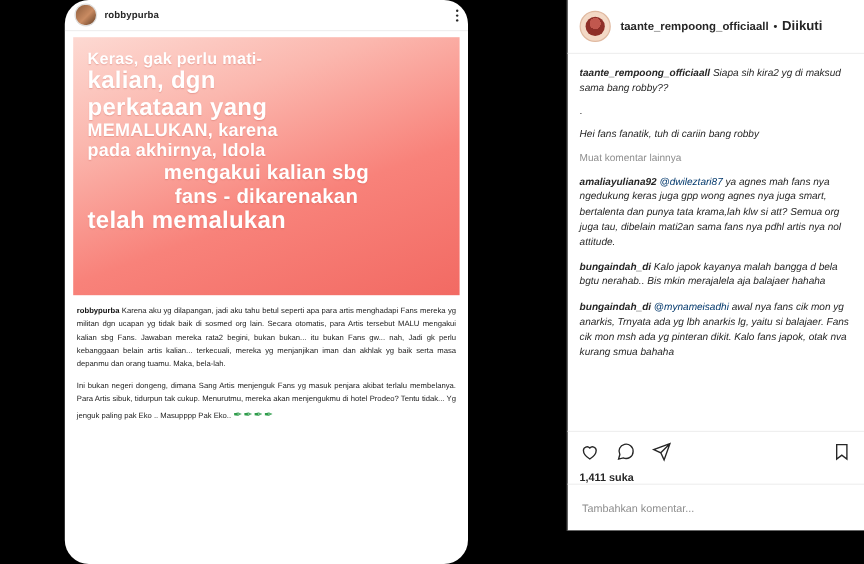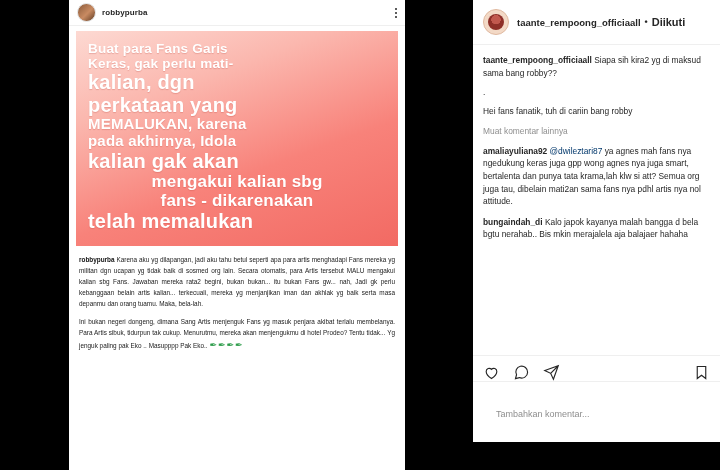--- a/index.html
+++ b/index.html
@@ -24,27 +24,28 @@
   
   .left-panel {
     width: 472px;
     height: 470px;
     background: #000;
     position: relative;
     overflow: hidden;
   }
   .post-card {
     position: absolute;
-    left: 69px;
+    left: 54px;
     top: 0;
     width: 336px;
     height: 470px;
     background: #ffffff;
     overflow: hidden;
     box-sizing: border-box;
+    border-radius: 20px;
   }
   .pc-header {
     height: 26px;
     display: flex;
     align-items: center;
     padding: 0 8px;
     border-bottom: 1px solid #efefef;
     box-sizing: border-box;
   }
   .pc-avatar {
@@ -175,20 +176,21 @@
     flex: 1 1 auto;
     overflow: hidden;
     padding: 9px 10px 0 10px;
   }
   .cmt {
     font-size: 8.4px;
     line-height: 1.5;
     color: #262626;
     margin-bottom: 8px;
     word-wrap: break-word;
+    font-style: italic;
   }
   .cmt-user {
     font-weight: bold;
     color: #262626;
   }
   .mention { color: #00376b; }
   .more-link {
     font-size: 8.4px;
     color: #8e8e8e;
     margin-bottom: 9px;
@@ -221,21 +223,21 @@
   }
   .timestamp {
     font-size: 7.6px;
     color: #8e8e8e;
     letter-spacing: .2px;
     margin-top: 4px;
     margin-bottom: 8px;
   }
   .add-comment {
     border-top: 1px solid #efefef;
-    padding: 21px;
+    padding: 10px;
     flex: 0 0 auto;
   }
   .add-comment input {
     border: none;
     outline: none;
     width: 100%;
     font-size: 9px;
     color: #262626;
     font-family: "Liberation Sans", sans-serif;
   }
@@ -253,27 +255,25 @@
         <div class="pc-avatar"></div>
         <div class="pc-user">robbypurba</div>
         <div class="pc-dots">
           <i></i>
             <i></i>
             <i></i>
         </div>
       </div>
 
       <div class="quote-img">
-        <div class="quote-text q1">Buat para Fans Garis</div>
         <div class="quote-text q1">Keras, gak perlu mati-</div>
         <div class="quote-text q2">kalian, dgn</div>
         <div class="quote-text q2">perkataan yang</div>
         <div class="quote-text q3">MEMALUKAN, karena</div>
         <div class="quote-text q3">pada akhirnya, Idola</div>
-        <div class="quote-text q4">kalian gak akan</div>
         <div class="quote-text q5">mengakui kalian sbg</div>
         <div class="quote-text q5">fans - dikarenakan</div>
         <div class="quote-text q6">telah memalukan</div>
 
       </div>
 
       <div class="caption-block">
         <p class="caption-para">
           <span class="caption-user">robbypurba</span>
           <span>Karena aku yg dilapangan, jadi aku tahu betul seperti apa para artis menghadapi Fans mereka yg militan dgn ucapan yg tidak baik di sosmed org lain. Secara otomatis, para Artis tersebut MALU mengakui kalian sbg Fans. Jawaban mereka rata2 begini, bukan bukan... itu bukan Fans gw... nah, Jadi gk perlu kebanggaan belain artis kalian... terkecuali, mereka yg menjanjikan iman dan akhlak yg baik serta masa depanmu dan orang tuamu. Maka, bela-lah.</span>
@@ -311,20 +311,25 @@
         <span class="cmt-user">amaliayuliana92</span>
         <span class="mention">@dwileztari87</span>
         <span>ya agnes mah fans nya ngedukung keras juga gpp wong agnes nya juga smart, bertalenta dan punya tata krama,lah klw si att? Semua org juga tau, dibelain mati2an sama fans nya pdhl artis nya nol attitude.</span>
       </div>
 
       <div class="cmt">
         <span class="cmt-user">bungaindah_di</span>
         <span>Kalo japok kayanya malah bangga d bela bgtu nerahab.. Bis mkin merajalela aja balajaer hahaha</span>
       </div>
 
+      <div class="cmt">
+        <span class="cmt-user">bungaindah_di</span>
+        <span class="mention">@mynameisadhi</span>
+        <span>awal nya fans cik mon yg anarkis, Trnyata ada yg lbh anarkis lg, yaitu si balajaer. Fans cik mon msh ada yg pinteran dikit. Kalo fans japok, otak nva kurang smua bahaha</span>
+      </div>
 
     </div>
 
     <div class="ig-actions">
       <div class="action-row">
         <span class="icon-btn icon-heart">
           <svg width="17" height="17" viewBox="0 0 24 24" fill="none" stroke="#262626" stroke-width="1.6">
             <path d="M12 20.5s-7.5-4.7-7.5-10A4.3 4.3 0 0 1 12 7.6a4.3 4.3 0 0 1 7.5 2.9c0 5.3-7.5 10-7.5 10z"></path>
           </svg>
         </span>
@@ -337,20 +342,21 @@
           <svg width="17" height="17" viewBox="0 0 24 24" fill="none" stroke="#262626" stroke-width="1.6">
             <path d="M21.5 2.5 10.8 13.2M21.5 2.5l-6.8 19-3.9-8.3-8.3-3.9 19-6.8z"></path>
           </svg>
         </span>
         <span class="icon-btn icon-bookmark spacer">
           <svg width="17" height="17" viewBox="0 0 24 24" fill="none" stroke="#262626" stroke-width="1.6">
             <path d="M6 3.5h12v17l-6-4.6-6 4.6v-17z"></path>
           </svg>
         </span>
       </div>
+      <div class="likes">1,411 suka</div>
     </div>
 
     <div class="add-comment">
       <input type="text" placeholder="Tambahkan komentar..." style="">
     </div>
 
   </div>
 </div>
 
 </body></html>

